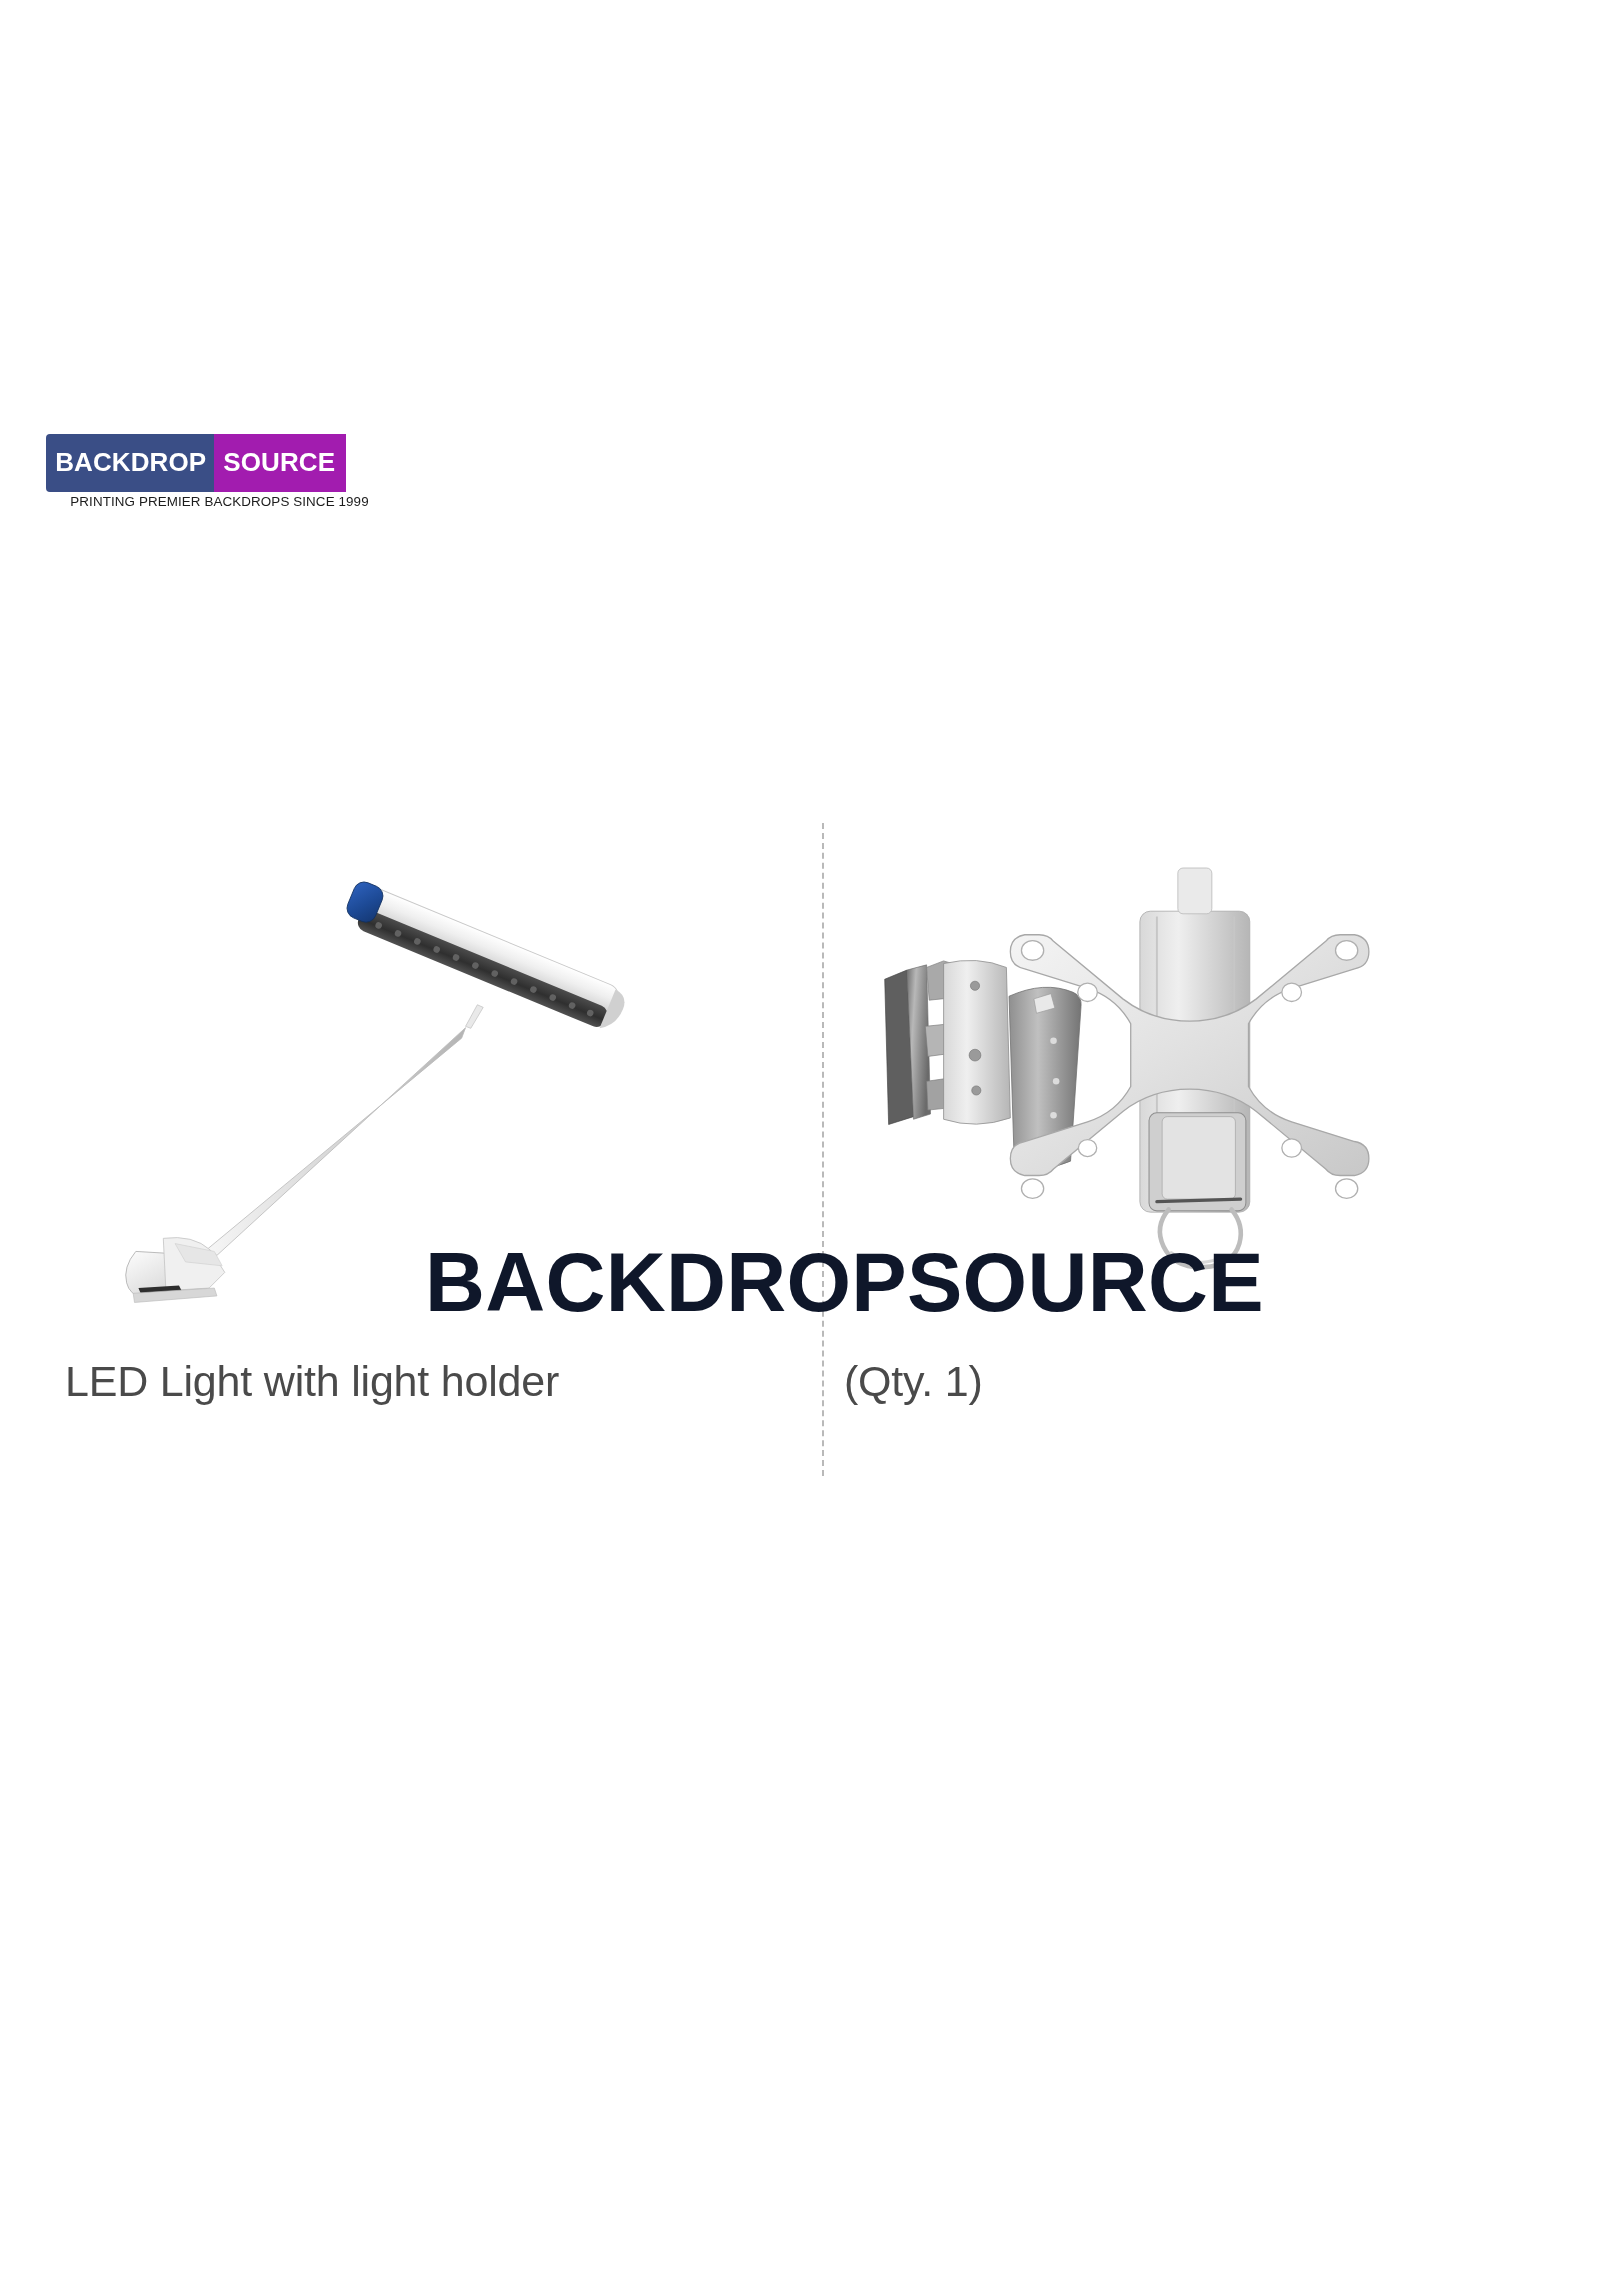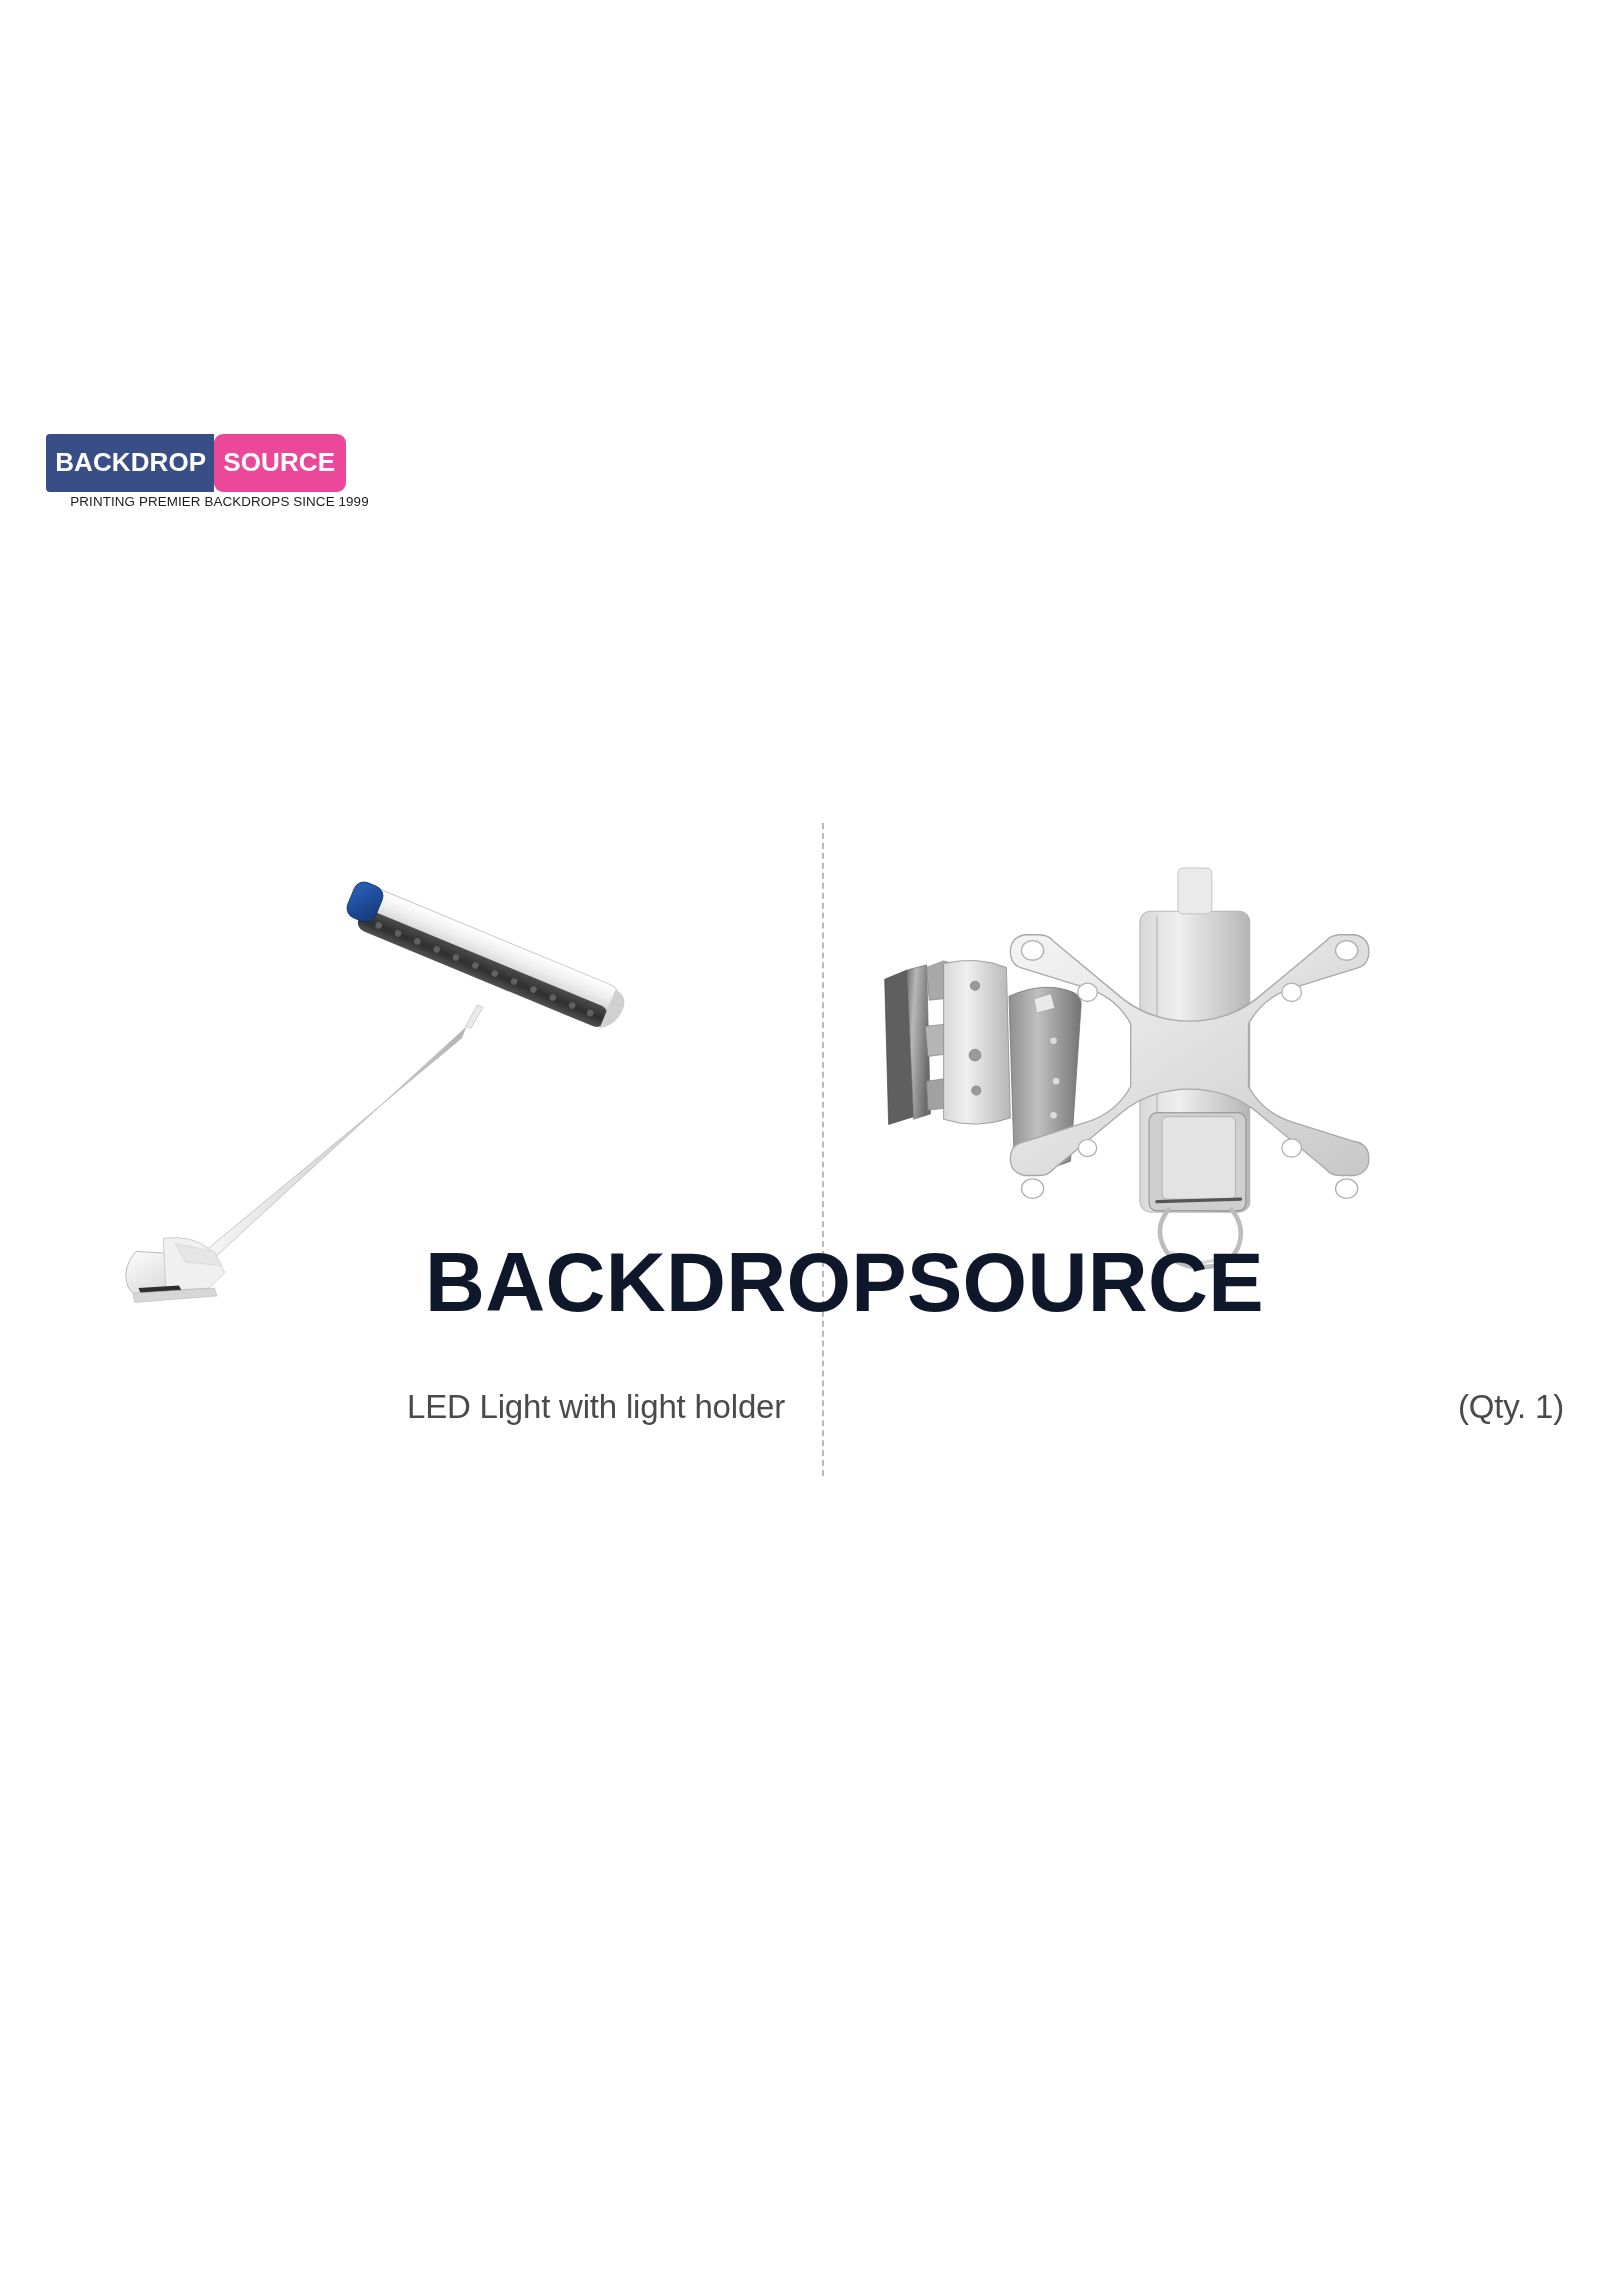--- a/index.html
+++ b/index.html
@@ -38,23 +38,22 @@
     font-weight: bold;
     letter-spacing: 0.1px;
     line-height: 1;
     padding-bottom: 1.3px;
   }
   #logo-word-backdrop {
     background: #3a4e86;
     padding: 0 7.9px 1.3px 9.2px;
   }
   #logo-word-source {
-    background: #ec4899;
+    background: #a21caf;
     padding: 0 10.5px 1.3px 9.2px;
-    border-radius: 9px;
   }
   #logo-tagline {
     margin-top: 2px;
     font-size: 13.4px;
     color: #1c1c1c;
     letter-spacing: 0.1px;
     text-align: center;
     width: 100%;
     white-space: nowrap;
   }
@@ -94,26 +93,25 @@
 
   .product-figure {
     position: relative;
     width: 720px;
     height: 458px;
   }
   .product-caption {
     position: absolute;
     top: 504px;
     width: 720px;
-    text-align: right;
-    font-size: 33px;
+    text-align: left;
+    font-size: 43px;
     color: #4a4a4a;
     line-height: 1.22;
     letter-spacing: -0.2px;
-    margin-top: 32px;
   }
   .product-caption .caption-qty { display: block; }
 
   
   .product-art { position: absolute; left: 0; top: 0; }
 </style>
 </head>
 <body>
 
 <div id="brand-logo">

